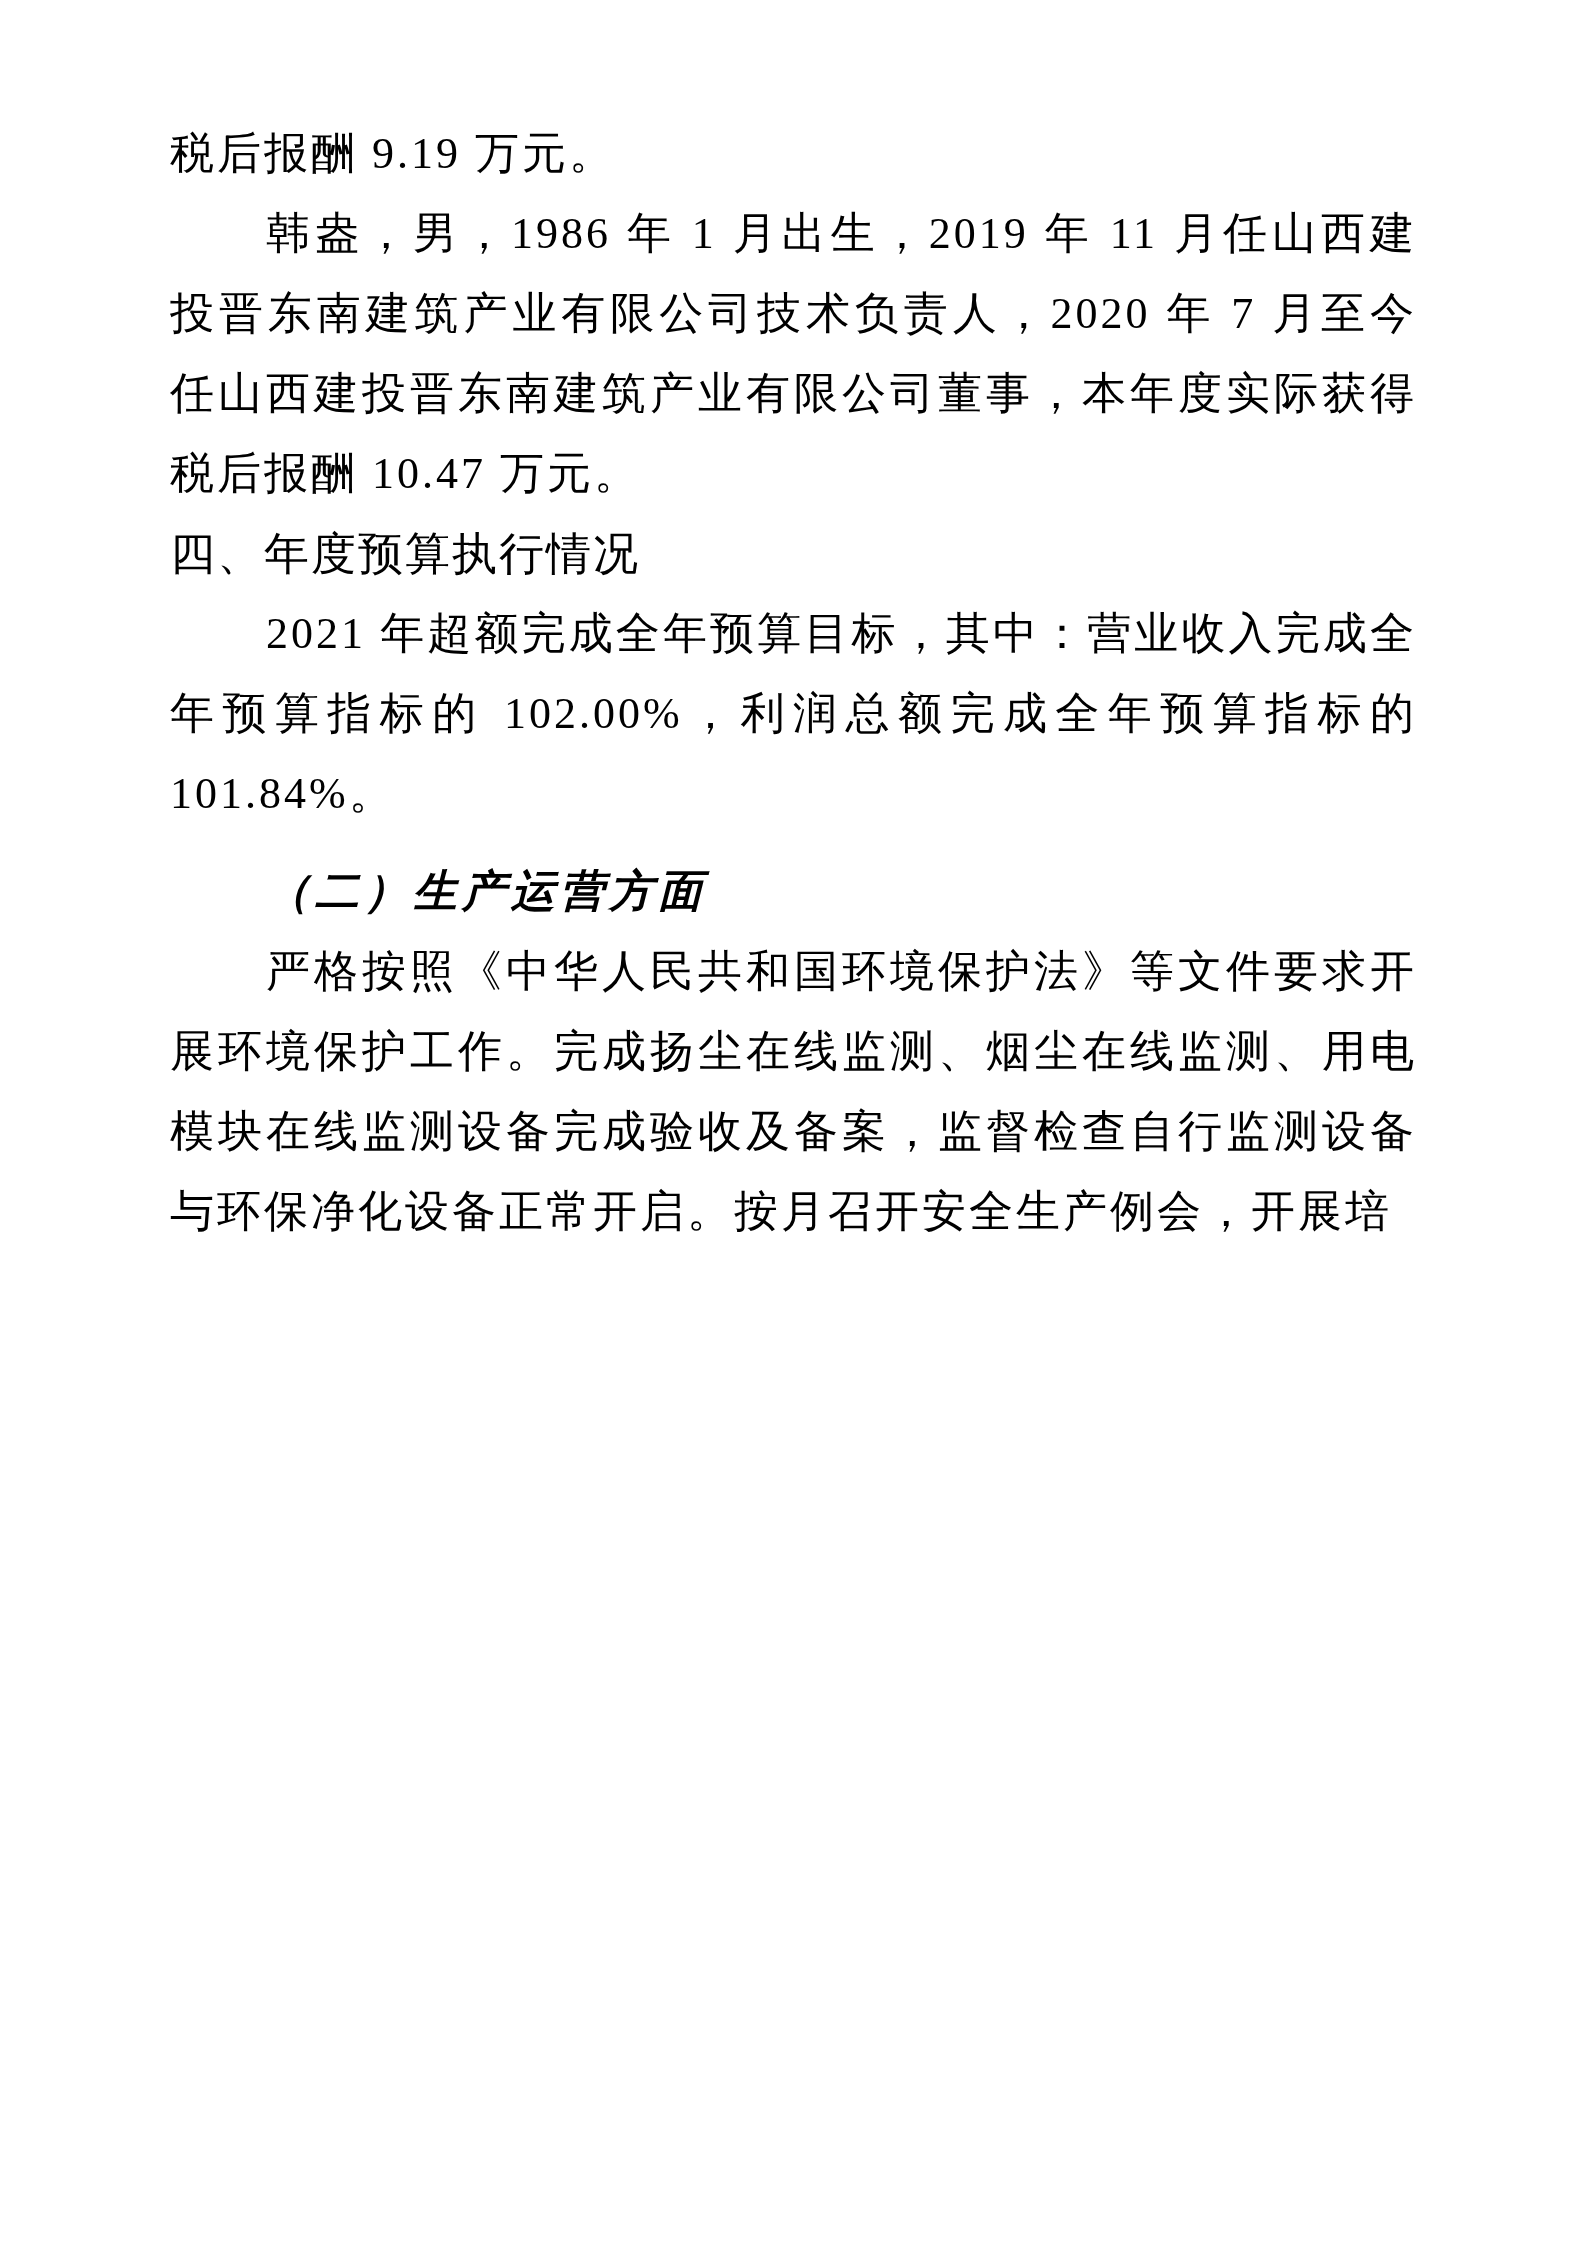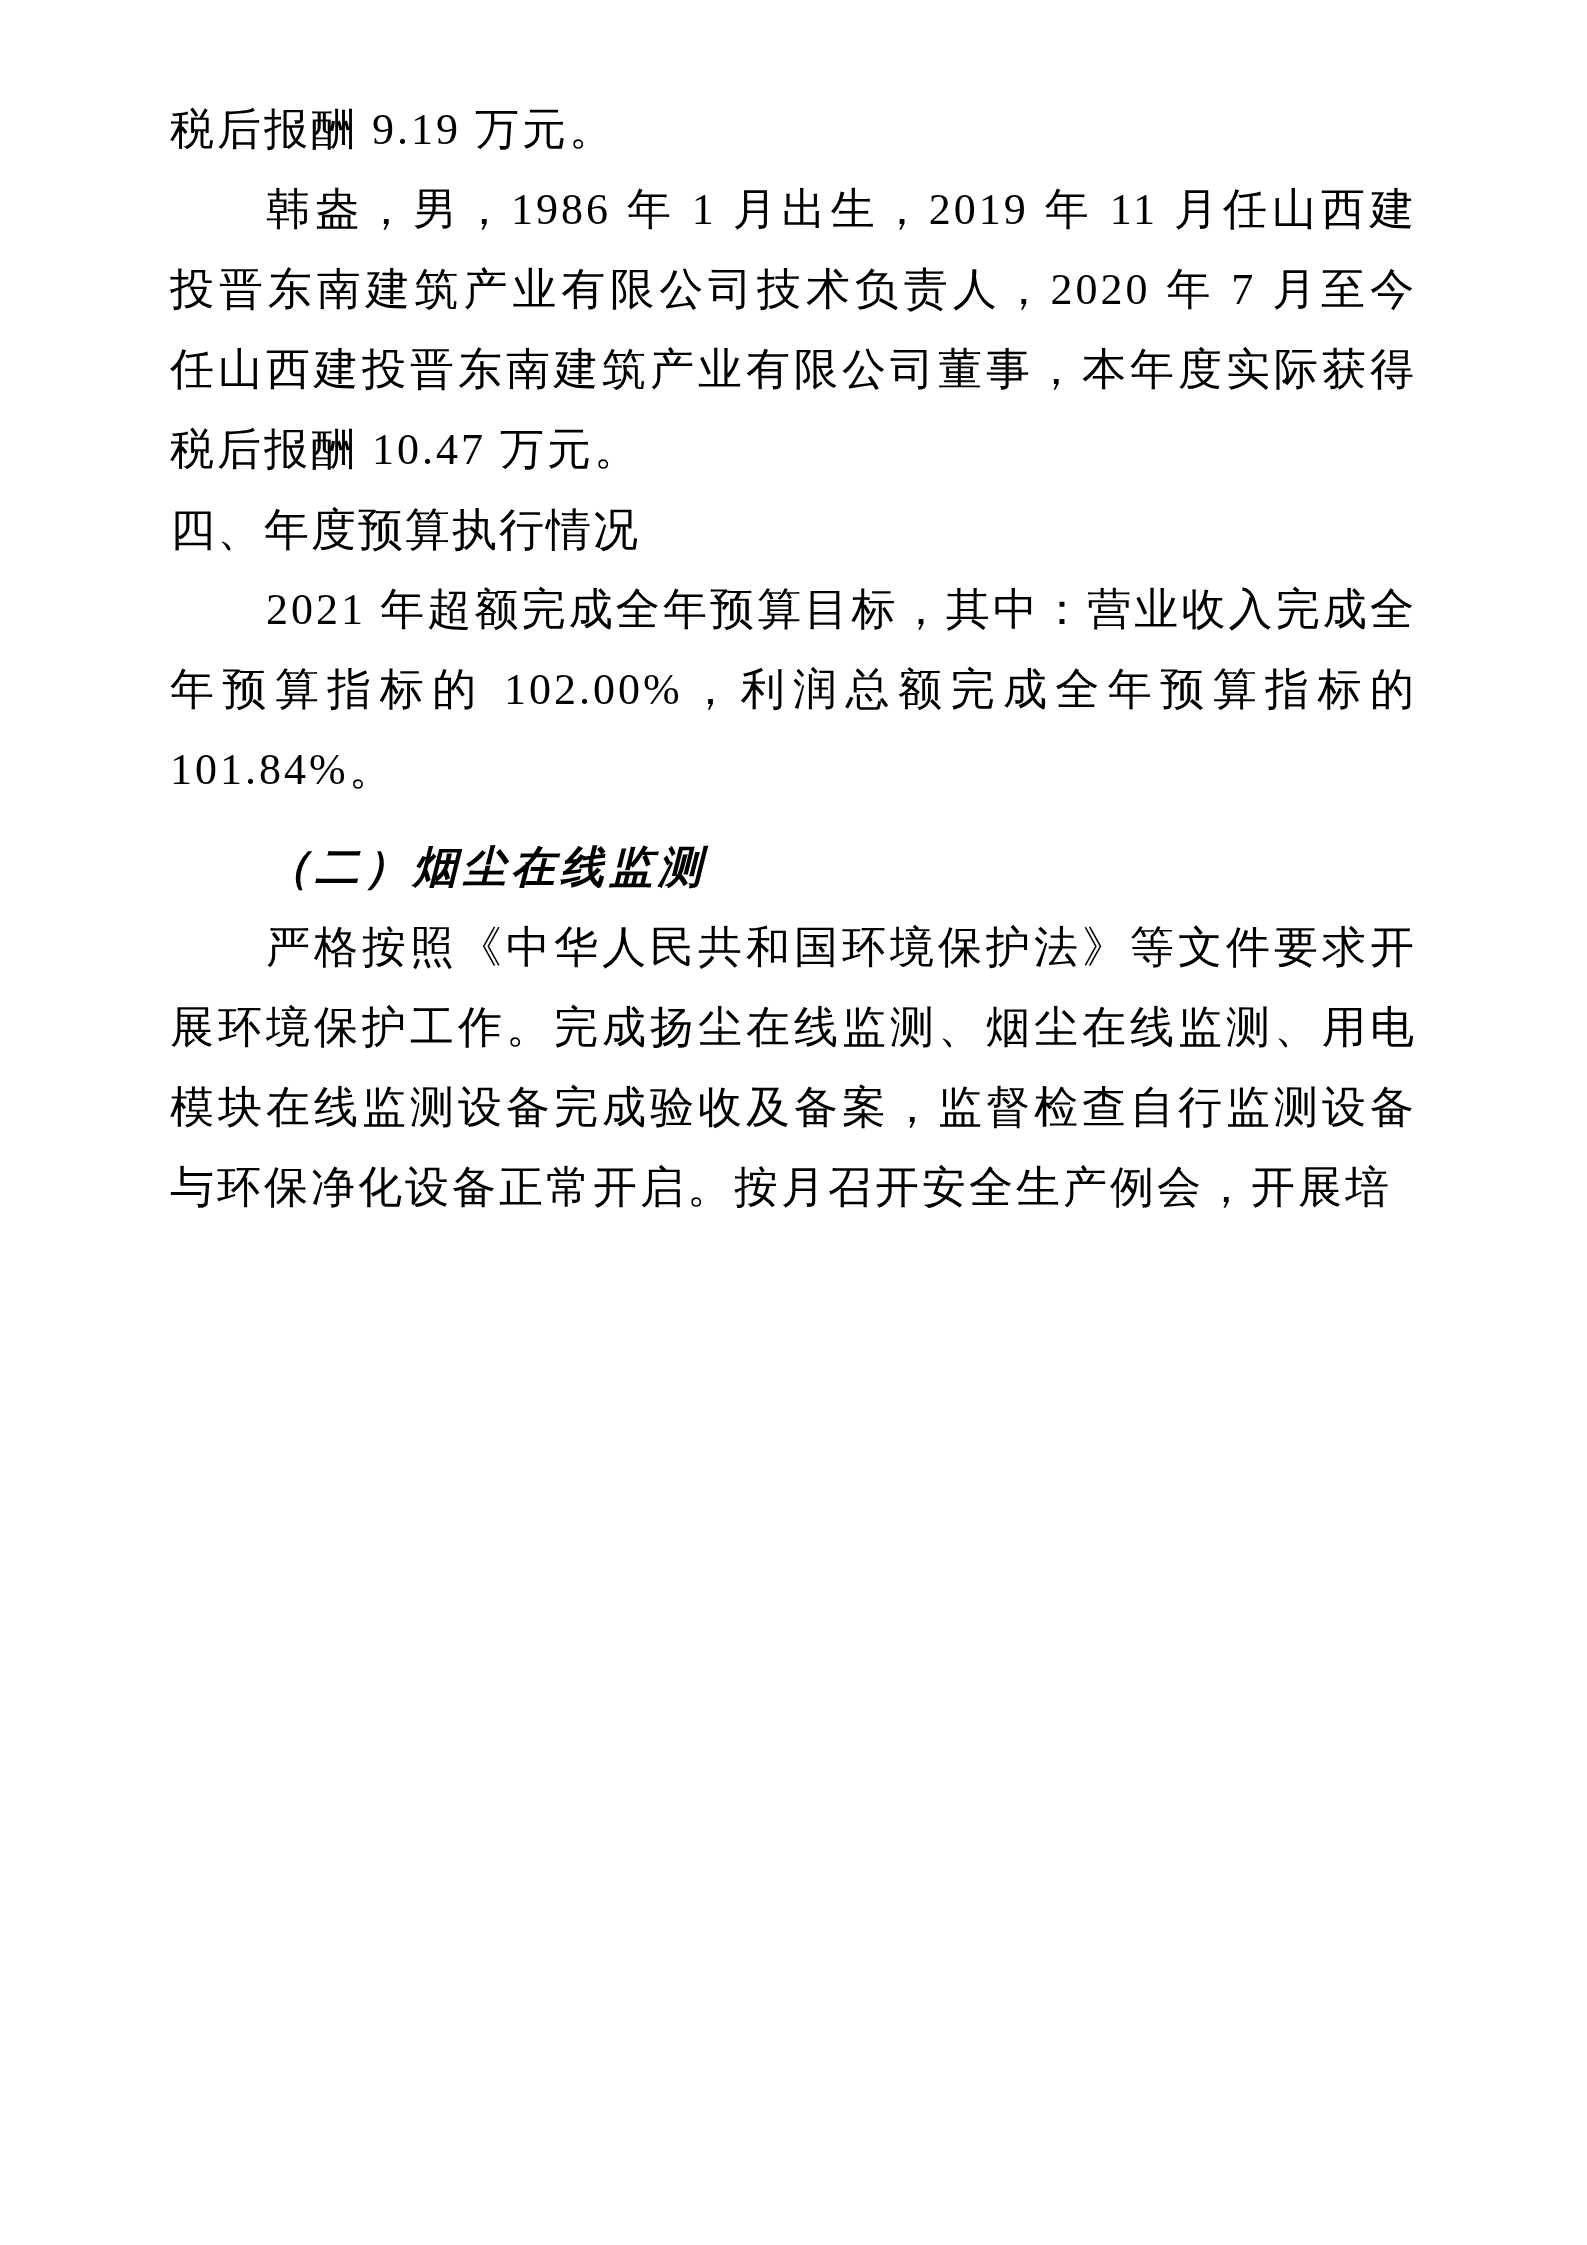--- a/index.html
+++ b/index.html
@@ -7,21 +7,21 @@
     padding: 0;
     background: #ffffff;
   }
   .page {
     position: relative;
     width: 1587px;
     height: 2245px;
     box-sizing: border-box;
     background: #ffffff;
     color: #000000;
-    padding: 90px 170px 0 170px;
+    padding: 114px 170px 0 170px;
     overflow: hidden;
   }
   .body-text {
     font-family: "Liberation Serif", "DejaVu Serif", serif;
     font-size: 44px;
     line-height: 80px;
     letter-spacing: 3px;
     text-align: justify;
     text-justify: inter-character;
     text-align-last: left;
@@ -62,16 +62,16 @@
   <p class="body-text indent">韩盎，男，1986 年 1 月出生，2019 年 11 月任山西建投晋东南建筑产业有限公司技术负责人，2020 年 7 月至今任山西建投晋东南建筑产业有限公司董事，本年度实际获得税后报酬 10.47 万元。</p>
 
 
   <h2 class="heading">四、年度预算执行情况</h2>
 
   <p class="body-text indent">2021 年超额完成全年预算目标，其中：营业收入完成全年预算指标的 102.00%，利润总额完成全年预算指标的 101.84%。</p>
 
 
 
 
-  <h3 class="subheading spaced">（二）烟尘在线监测</h3>
+  <h3 class="subheading spaced">（二）生产运营方面</h3>
 
   <p class="body-text indent">严格按照《中华人民共和国环境保护法》等文件要求开展环境保护工作。完成扬尘在线监测、烟尘在线监测、用电模块在线监测设备完成验收及备案，监督检查自行监测设备与环保净化设备正常开启。按月召开安全生产例会，开展培</p>
 </div>
 
 </body></html>

